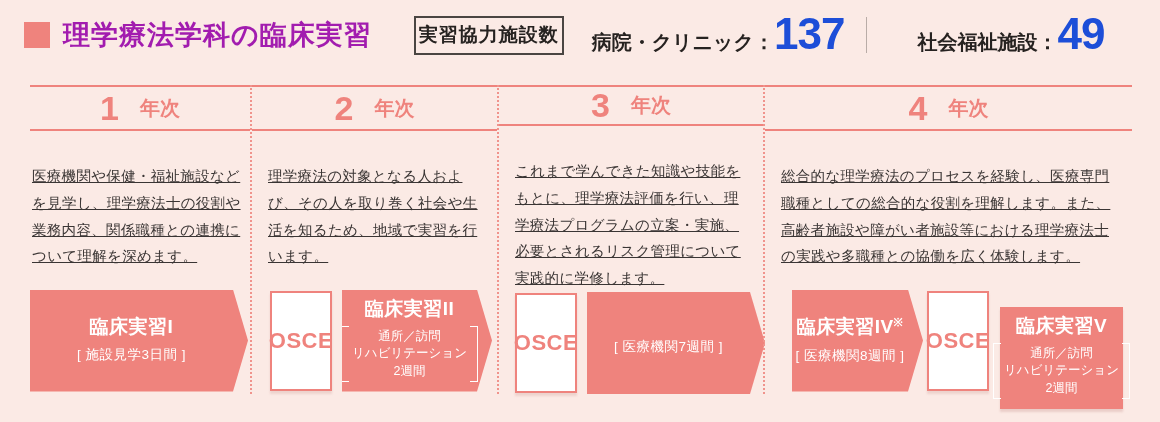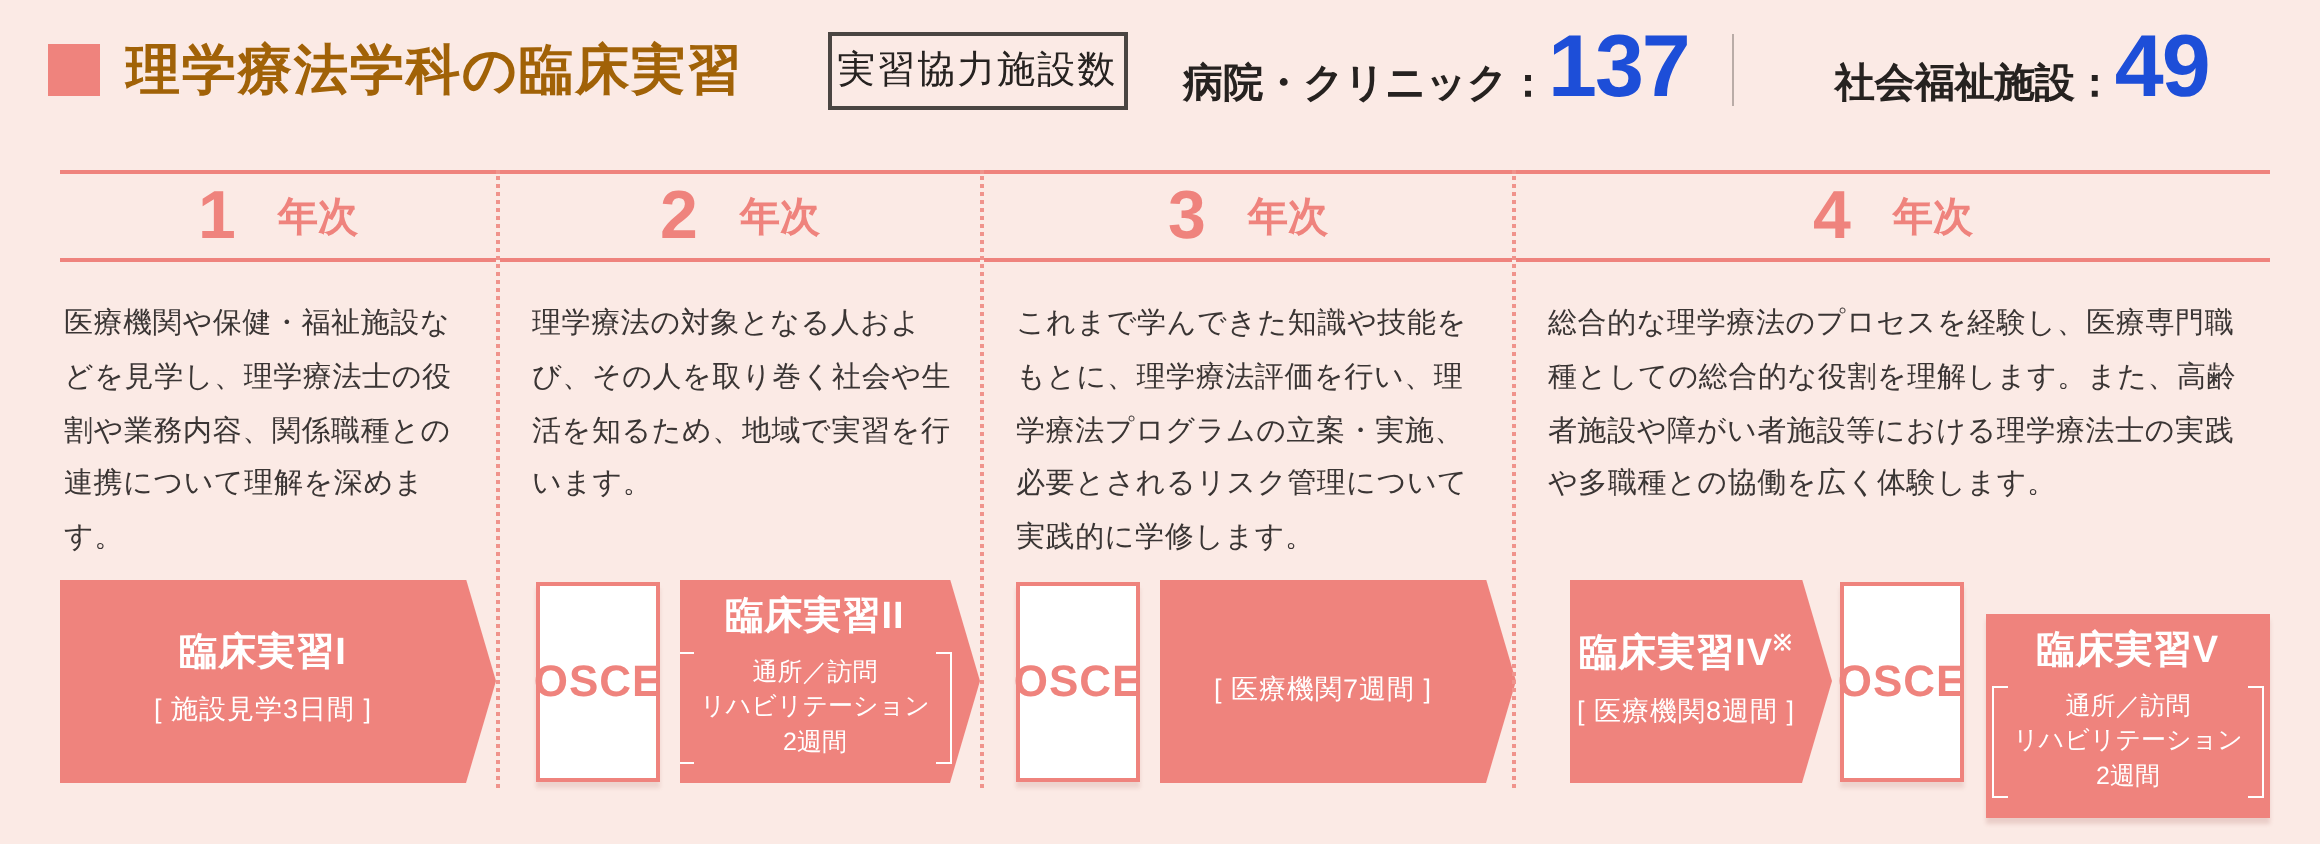--- a/index.html
+++ b/index.html
@@ -7,22 +7,22 @@
     width:1160px; height:422px;
     background:#fbeae5;
     font-family:"Liberation Sans", sans-serif;
     overflow:hidden;
   }
   .page { position:relative; width:1160px; height:422px; }
 
   
   .header { display:flex; align-items:center; padding:13px 0 0 24px; height:57px; }
   .bullet { width:26px; height:26px; background:#ef837d; flex:0 0 auto; }
-  .page-title { margin-left:13px; font-size:27px; font-weight:bold; color:#a16207; letter-spacing:1px; }
-  .fac-box { margin-left:42px; border:2px solid #4a4542; padding:4px 3px 5px; font-size:19px; font-weight:normal; color:#262220; letter-spacing:1px; }
+  .page-title { margin-left:13px; font-size:27px; font-weight:bold; color:#a21caf; letter-spacing:1px; }
+  .fac-box { margin-left:42px; border:2px solid #4a4542; padding:4px 3px 5px; font-size:19px; font-weight:bold; color:#262220; letter-spacing:1px; }
   .stat { display:flex; align-items:baseline; margin-left:28px; }
   .stat-label { font-size:20px; font-weight:bold; color:#262220; }
   .stat-value { font-size:44px; font-weight:bold; color:#1d4ed8; letter-spacing:-1px; line-height:0.85; }
   .stat-divider { width:1px; height:36px; background:#b9aca7; margin:0 22px; align-self:center; }
 
   
   .content { margin:28px 28px 0 30px; height:309px; display:flex; }
   .col { position:relative; display:flex; flex-direction:column; }
   .col + .col { border-left:2px dotted #f0938c; }
   .col-1 { width:220px; }
@@ -30,21 +30,21 @@
   .col-3 { width:266px; }
   .col-4 { flex:1; }
 
   .year-row {
     height:46px; border-top:2px solid #ef837d; border-bottom:2px solid #ef837d;
     display:flex; align-items:center; justify-content:center; color:#ef837d;
   }
   .year-num { font-size:34px; font-weight:bold; line-height:1; }
   .year-suffix { font-size:20px; font-weight:bold; margin-left:21px; }
 
-  .desc { padding:18px 14px 0 16px; font-size:14.5px; line-height:1.85; color:#3a3534; letter-spacing:0.3px; }
+  .desc { padding:32px 14px 0 16px; font-size:14.5px; line-height:1.85; color:#3a3534; letter-spacing:0.3px;text-decoration:underline; }
   .col-1 .desc { padding-left:2px; padding-right:8px; }
 
   
   .banner-zone { margin-top:auto; height:107px; display:flex; align-items:center; }
   .arrow-banner, .rect-banner {
     height:102px; background:#ef837d; color:#fff;
     display:flex; flex-direction:column; align-items:center; justify-content:center;
     text-align:center; flex:0 0 auto;
   }
   .arrow-banner { clip-path:polygon(0 0, calc(100% - 15px) 0, 100% 50%, calc(100% - 15px) 100%, 0 100%); padding-right:15px; }
@@ -74,21 +74,21 @@
   
   .col-1 .banner-zone { padding-left:0; }
   .col-1 .arrow-banner { width:218px; }
   .col-2 .banner-zone { padding-left:18px; gap:10px; }
   .col-2 .arrow-banner { width:150px; }
   .col-3 .banner-zone { padding-left:16px; gap:10px; }
   .col-3 .arrow-banner { width:178px; }
   .col-4 .banner-zone { padding-left:27px; }
   .col-4 .arrow-banner { width:131px; }
   .col-4 .osce { margin-left:4px; }
-  .col-4 .rect-banner { width:142px; margin-left:11px;margin-top:34px; }
+  .col-4 .rect-banner { width:123px; margin-left:11px;margin-top:34px; }
 </style>
 </head>
 <body>
 
 <div class="page">
 
   <div class="header">
     <div class="bullet"></div>
     <div class="page-title">理学療法学科の臨床実習</div>
     <div class="fac-box">実習協力施設数</div>

